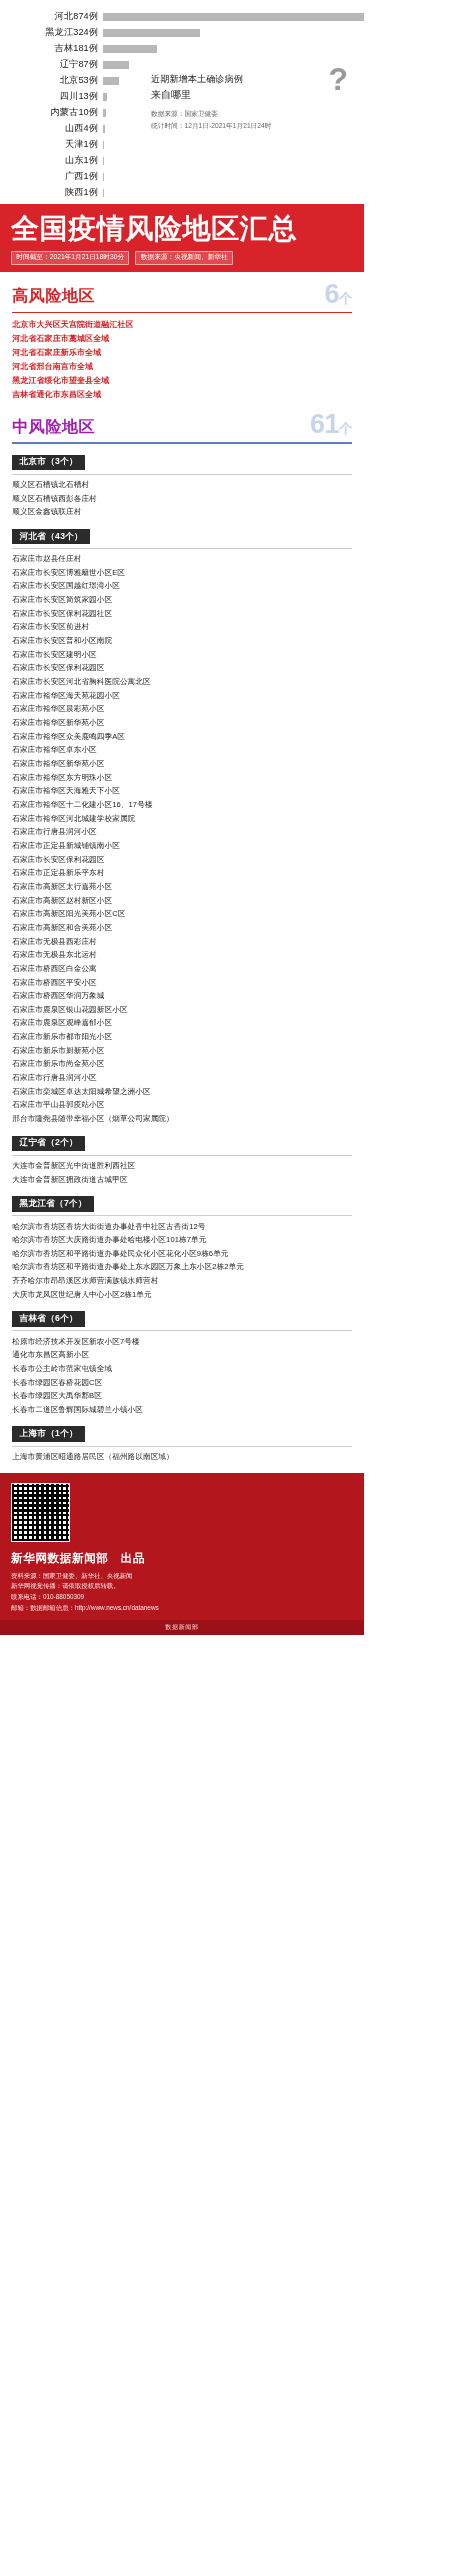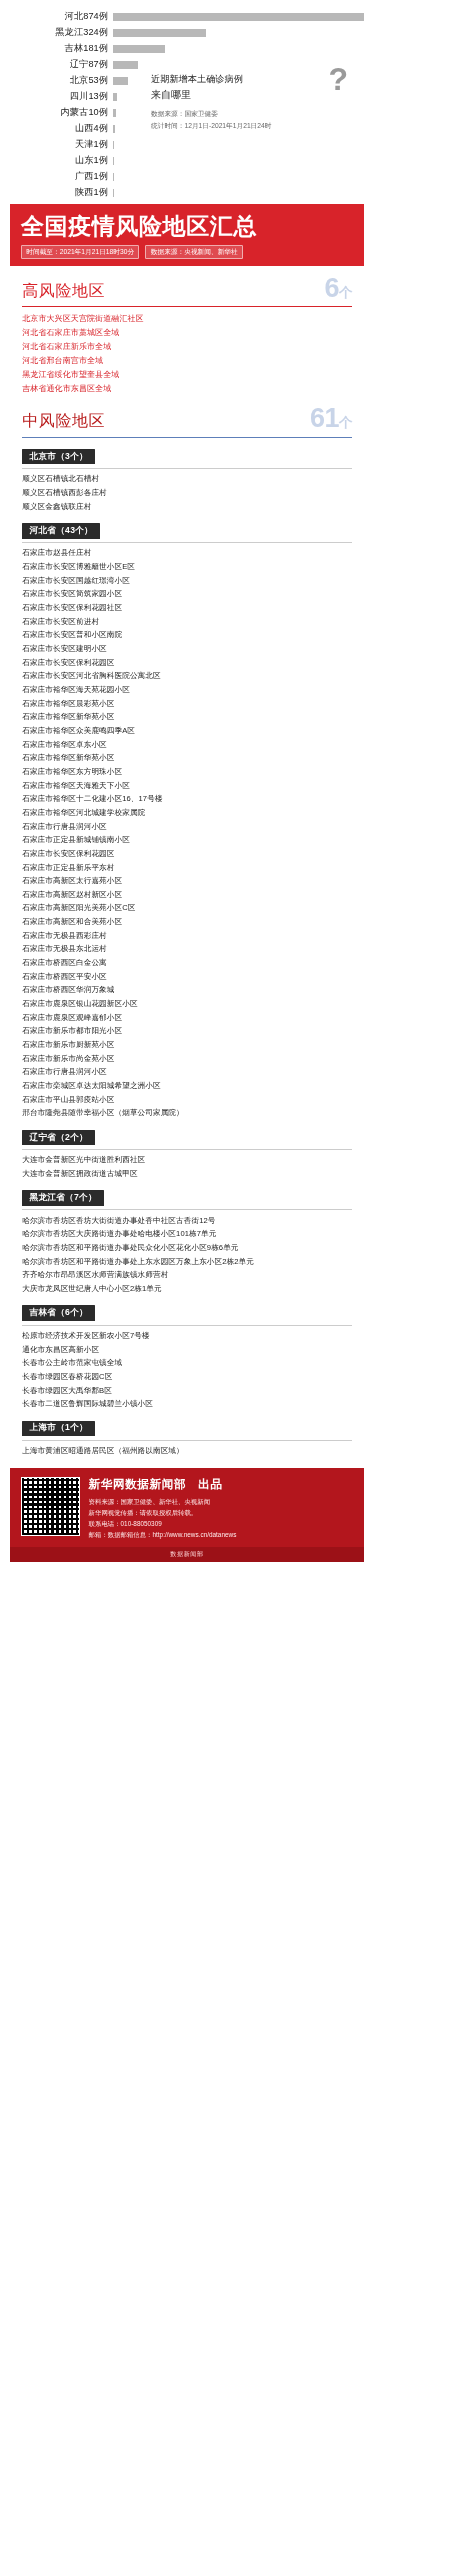--- a/index.html
+++ b/index.html
@@ -3,21 +3,21 @@
 <meta charset="utf-8">
 <style>
   * { box-sizing: border-box; }
   html, body { margin: 0; padding: 0; }
   body {
     width: 459px;
     background: #ffffff;
     font-family: "Liberation Sans", "DejaVu Sans", sans-serif;
     color: #222;
   }
-  .page { width: 364px; position: relative; overflow: hidden; padding-left: 10px; }
+  .page { width: 364px; position: relative; overflow: hidden; }
 
   
   .chart-section {
     background: #ffffff;
     padding: 8.6px 0 3.7px 0;
     position: relative;
   }
   .bar-row {
     display: flex;
     align-items: center;
@@ -81,21 +81,21 @@
     color: #666;
   }
 
   
   .title-banner {
     background: #d8232a;
     padding: 8.6px 11px 7.3px 11px;
   }
   .title-banner h1 {
     margin: 0;
-    font-size: 23px;
+    font-size: 28px;
     font-weight: bold;
     color: #ffffff;
     letter-spacing: 0.6px;
     line-height: 1.15;
   }
   .title-meta {
     margin-top: 6.1px;
     display: flex;
     align-items: center;
     gap: 6.1px;
@@ -117,46 +117,46 @@
     padding: 0 0 6.1px 0;
   }
   .risk-head {
     display: flex;
     align-items: flex-end;
     justify-content: space-between;
     padding: 9.8px 12.2px 2.4px 12.2px;
   }
   .risk-head .risk-title {
     font-size: 16px;
-    font-weight: normal;
+    font-weight: bold;
     color: #d8232a;
     letter-spacing: 0.6px;
   }
-  .risk-head.mid .risk-title { color: #b91c1c; }
+  .risk-head.mid .risk-title { color: #a21caf; }
   .risk-count {
     font-size: 27px;
     font-weight: bold;
     color: #c8d4e8;
     line-height: 0.95;
     letter-spacing: -0.6px;
   }
   .risk-count .unit { font-size: 13.5px; }
 
   .hr-red {
     height: 1.2px;
     background: #d8232a;
     margin: 2.4px 12.2px 4.9px 12.2px;
   }
   .hr-blue {
     height: 1.2px;
     background: #5d7fb9;
     margin: 2.4px 12.2px 4.9px 12.2px;
   }
 
-  .item-list { padding: 0 12.2px; }
+  .item-list { padding: 0 12.2px; font-weight: bold; }
   .item {
     font-size: 8px;
     color: #d8232a;
     line-height: 1.75;
     letter-spacing: 0.1px;
   }
 
   
   .prov-block { padding: 0 0 3.7px 0; }
   .prov-header {
@@ -179,20 +179,21 @@
   .prov-items .item { color: #222; font-size: 7.6px; line-height: 1.8; }
 
   
   .footer {
     background: #b3161d;
     padding: 9.8px 11px 6.1px 11px;
     display: flex;
     gap: 8.6px;
     align-items: flex-start;
     position: relative;
+    flex-direction: column;
   }
   .footer .qr {
     width: 59px; height: 59px;
     background:
       repeating-linear-gradient(0deg, #000 0 2.4px, #fff 2.4px 4.9px),
       repeating-linear-gradient(90deg, #000 0 2.4px, #fff 2.4px 4.9px);
     background-blend-mode: multiply;
     border: 1.8px solid #ffffff;
     flex: 0 0 auto;
   }

